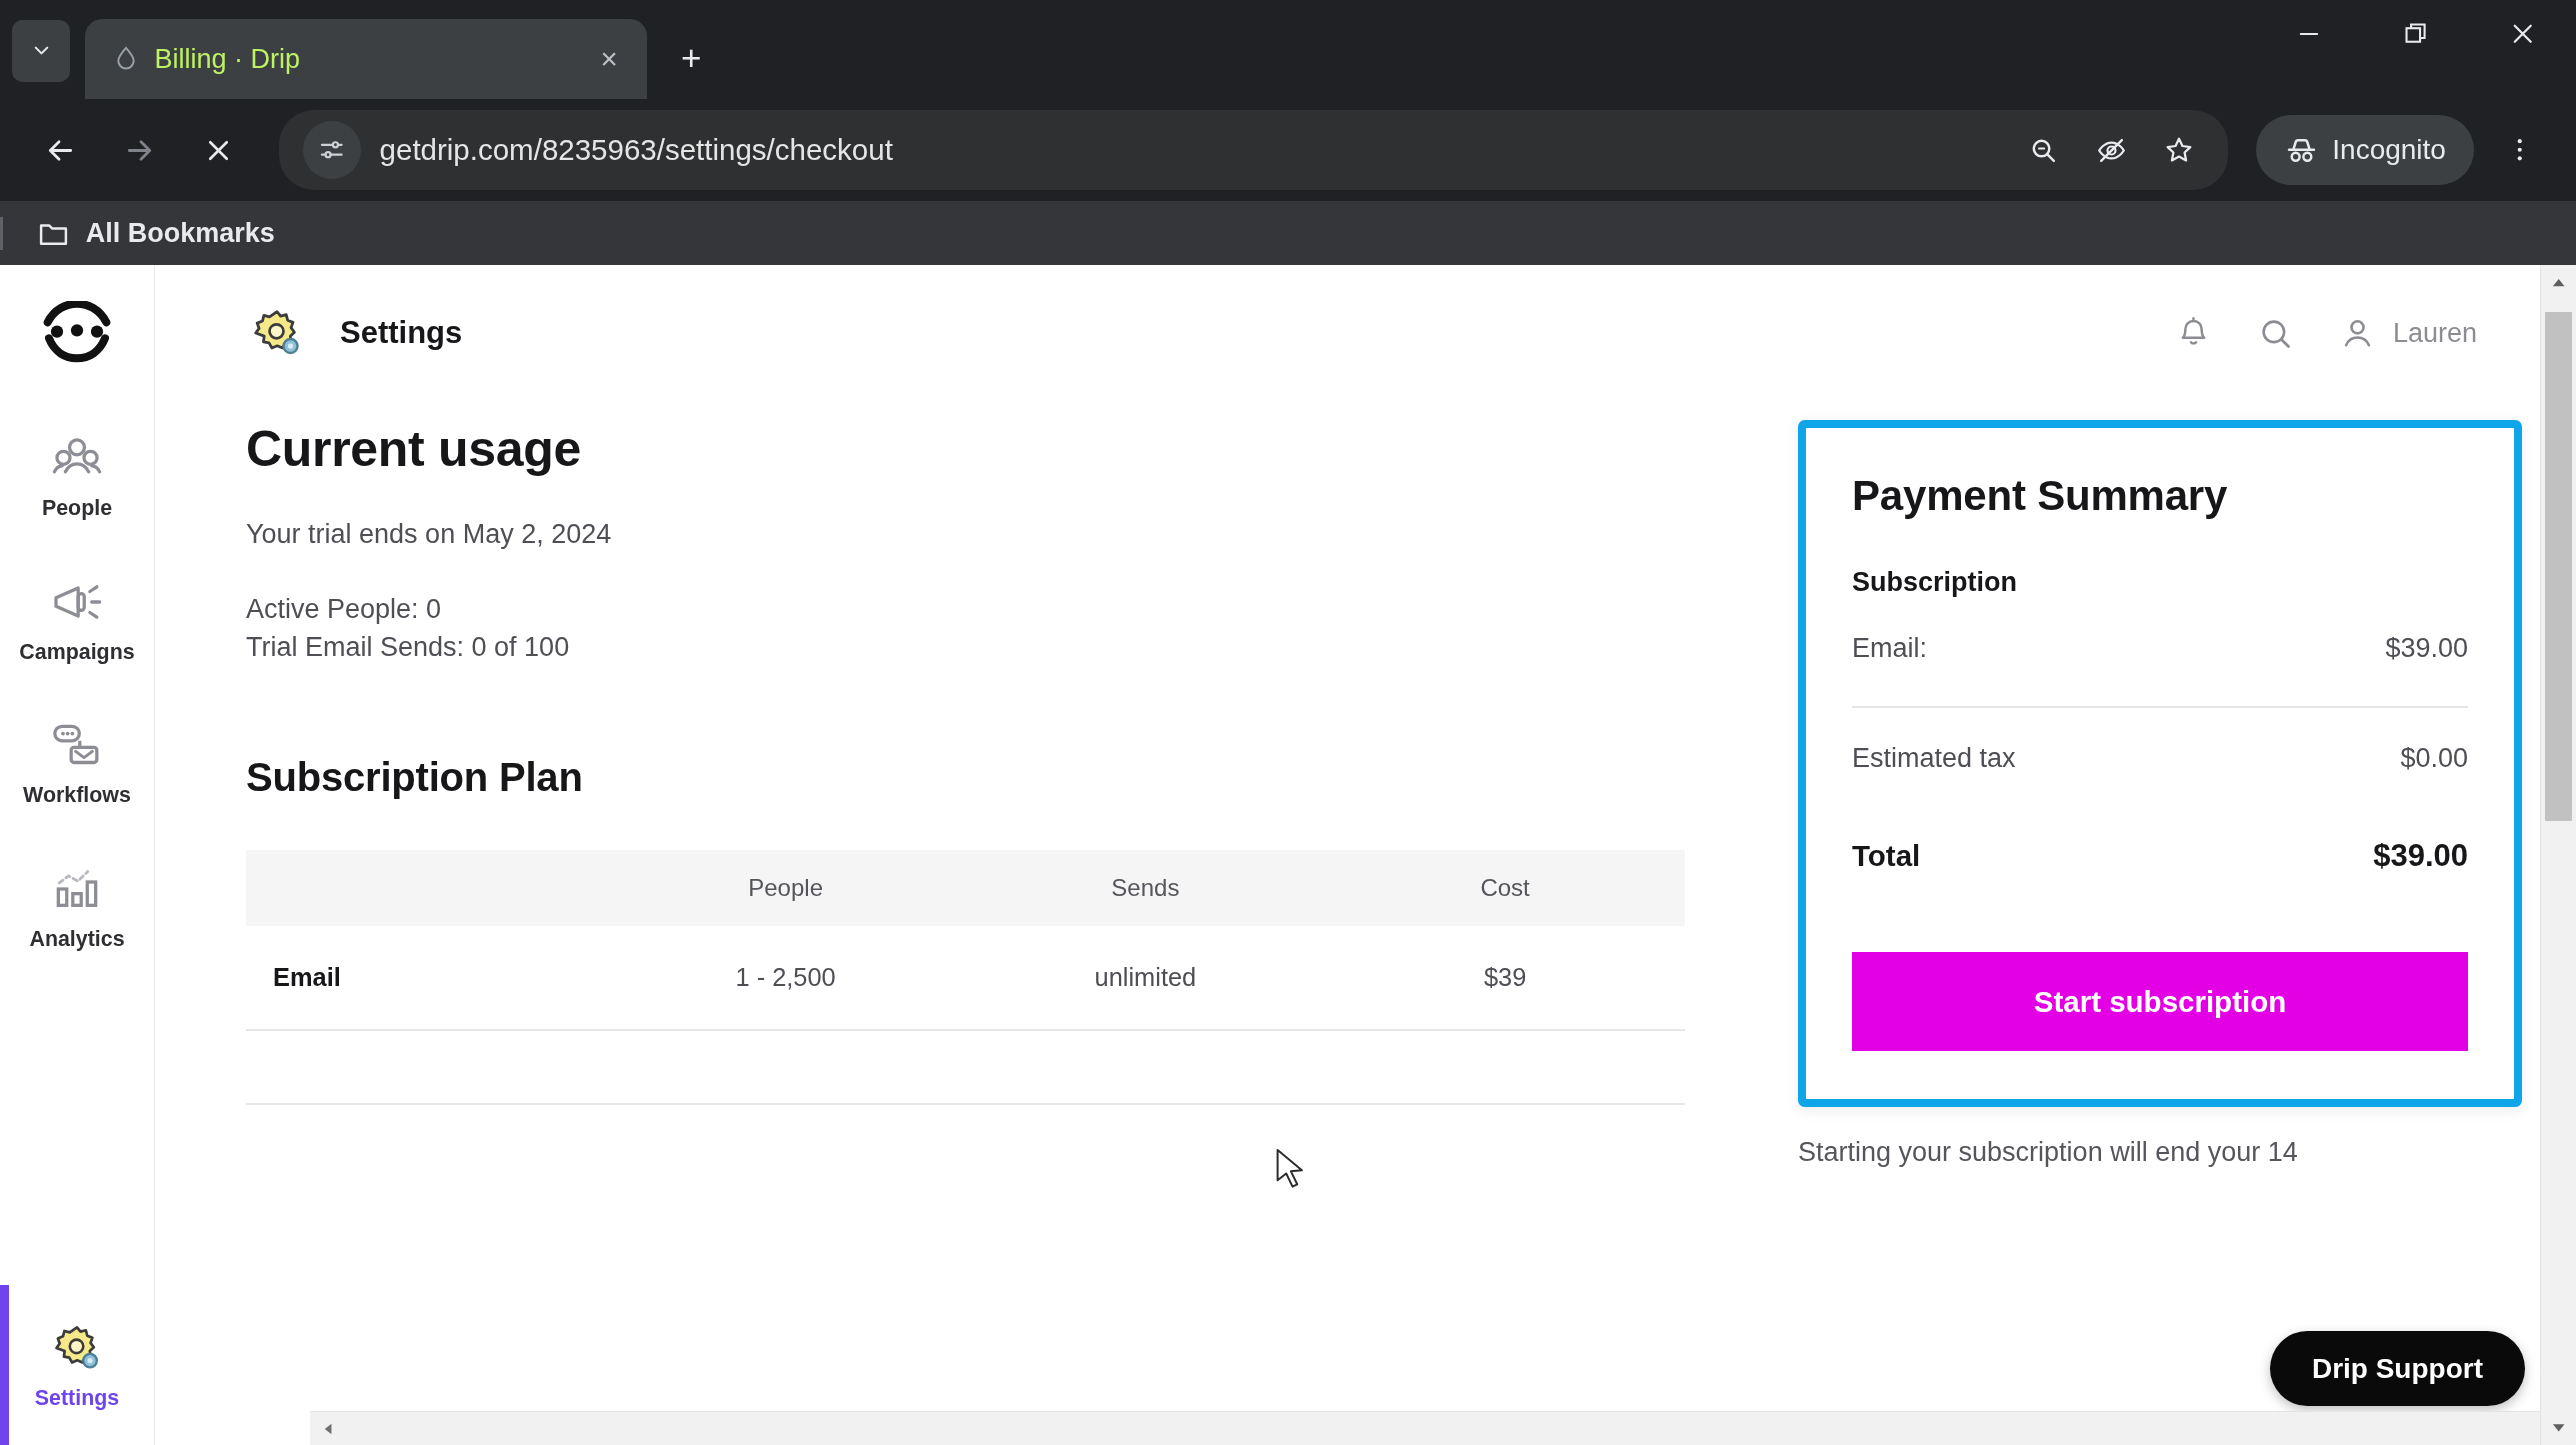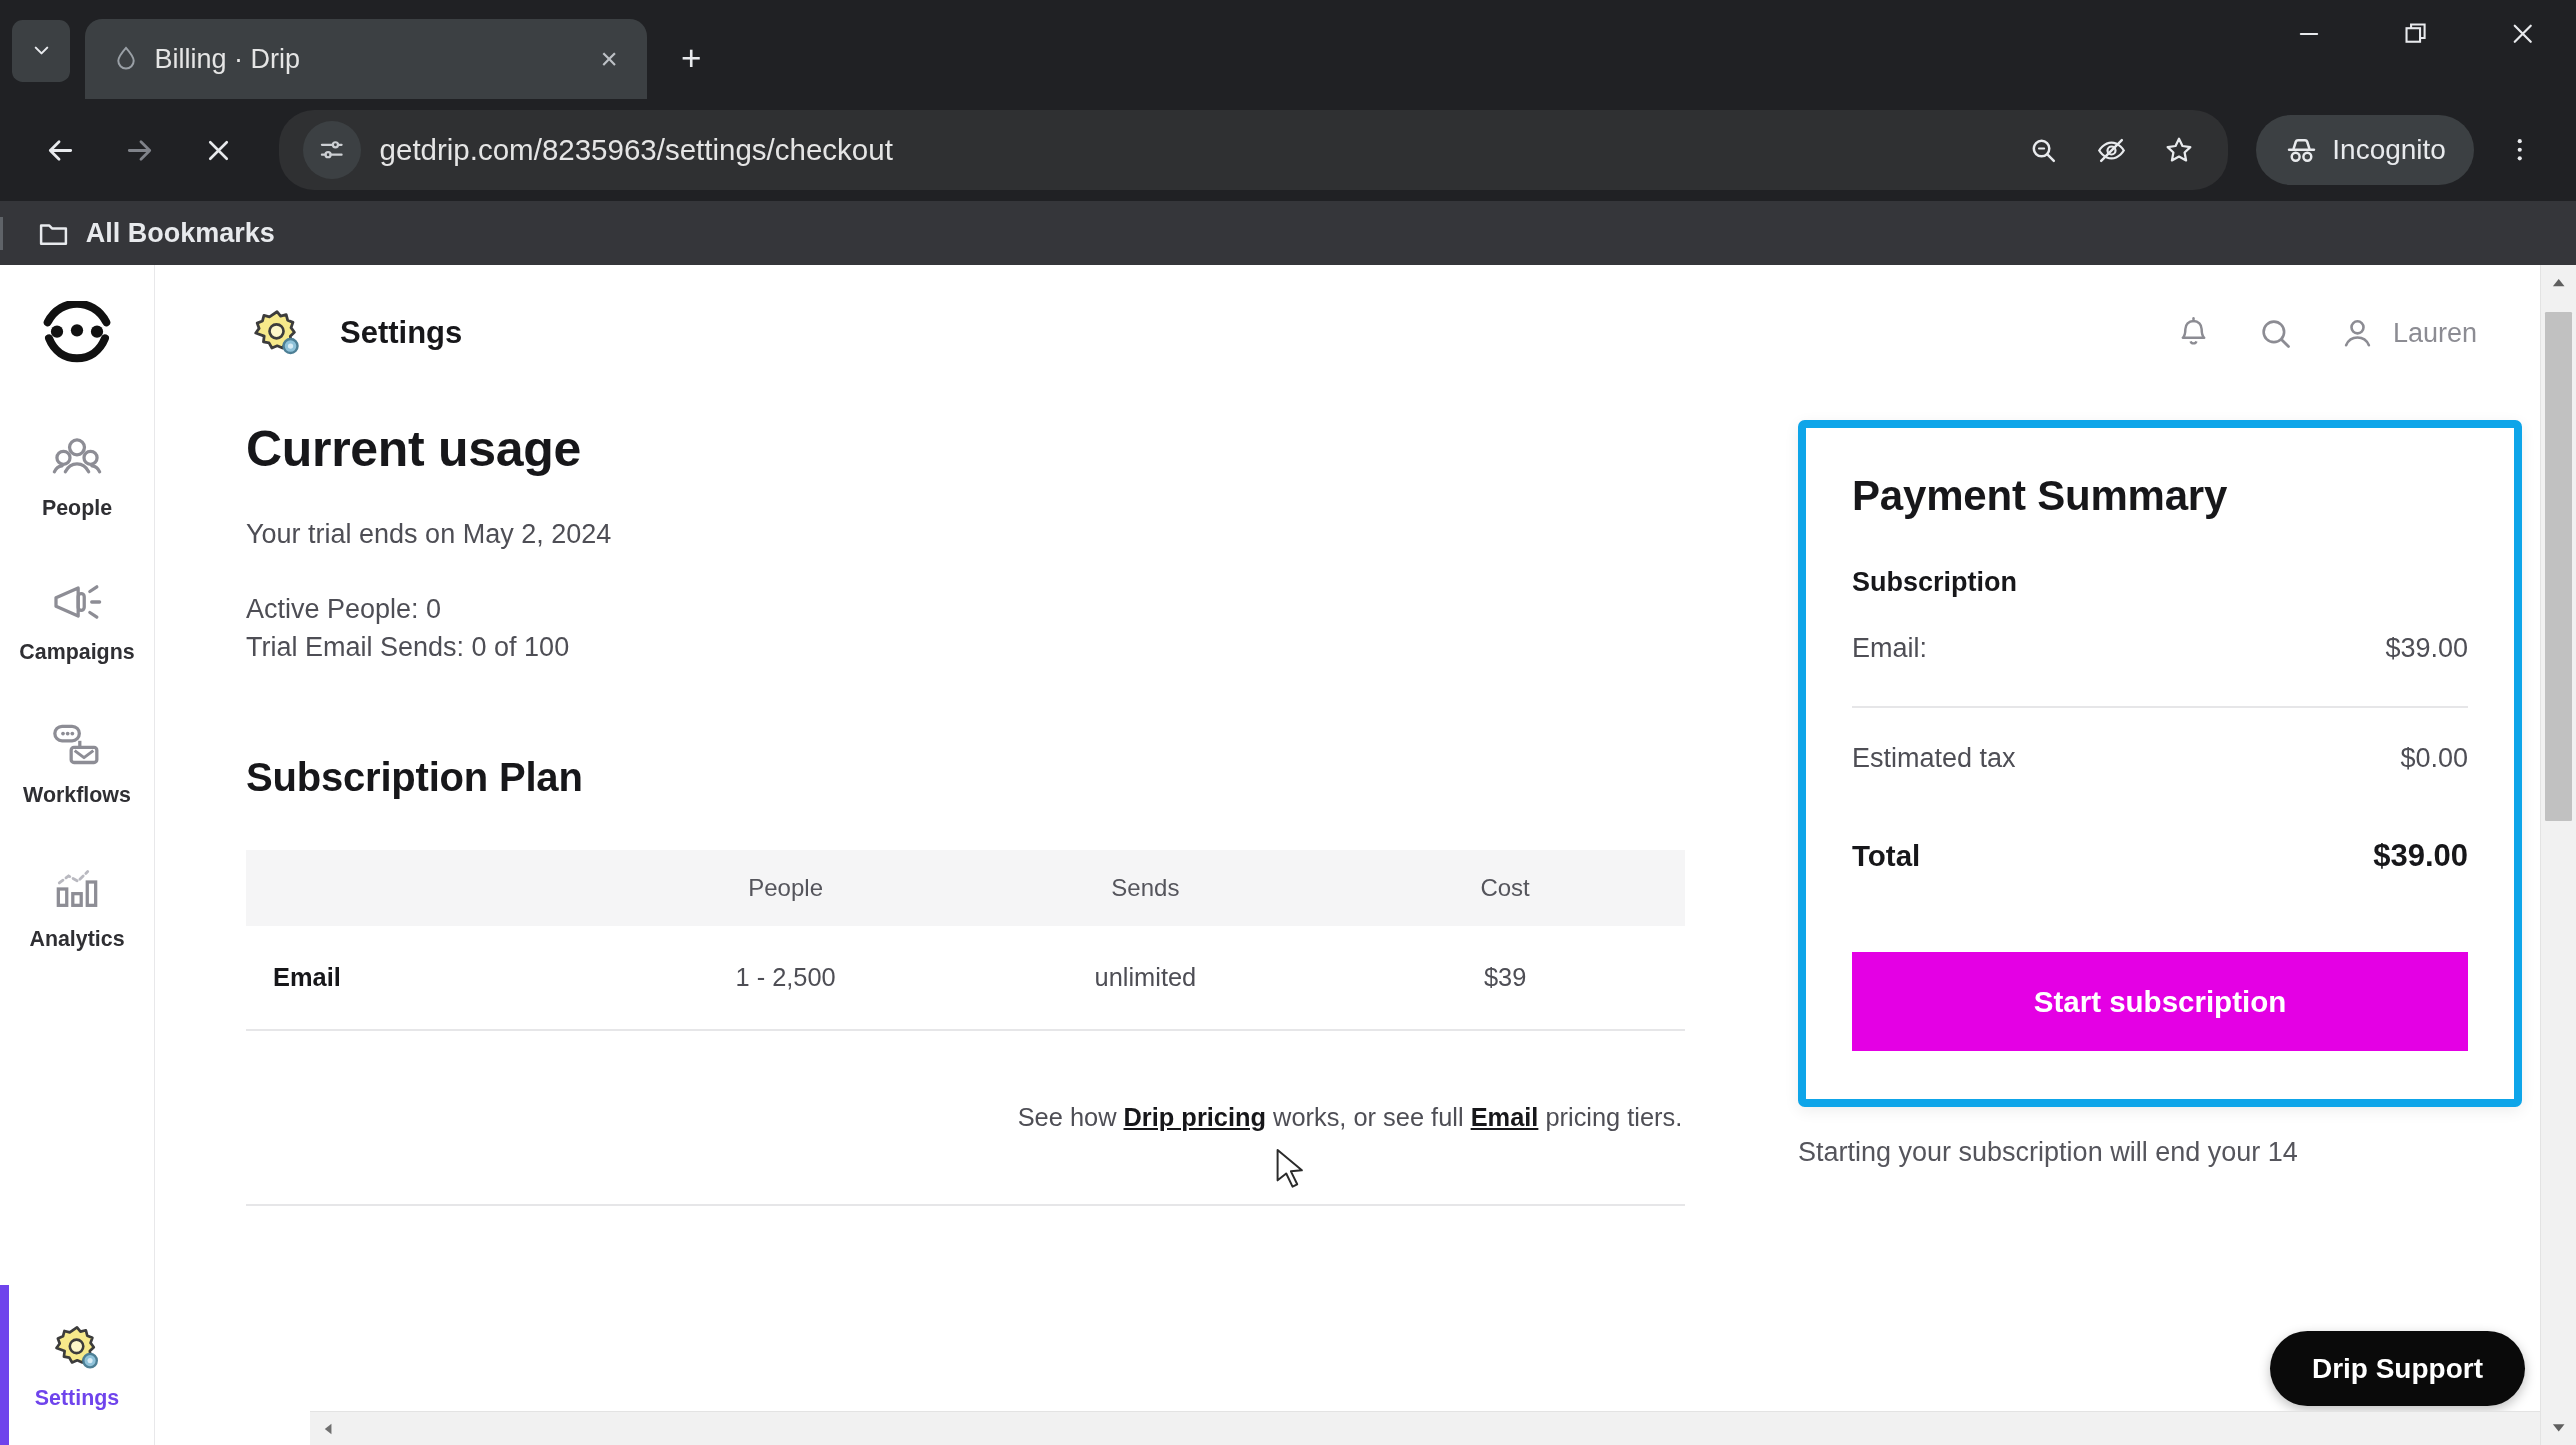--- a/index.html
+++ b/index.html
@@ -20,21 +20,21 @@
     width: 58px; height: 62px; margin-left: 12px; margin-bottom: 17.4px;
     background: #3c4043; border-radius: 10.7px;
     display:flex; align-items:center; justify-content:center; color:#e8eaed;
   }
   .tab {
     margin-left: 14.7px; width: 562px; height: 80px; background:#3c4043;
     border-radius: 17.4px 17.4px 0 0; display:flex; align-items:center;
     padding: 0 19px 0 27px; gap: 14.7px; position: relative;
   }
   .tab-favicon { width: 28px; height: 28px; flex:0 0 28px; position: relative; }
-  .tab-title { color:#e5e5e5; font-size: 27px; white-space: nowrap; flex: 1;
+  .tab-title { color:#bef264; font-size: 27px; white-space: nowrap; flex: 1;
                overflow: hidden; text-overflow: ellipsis; }
   .tab-close { width: 37px; height: 37px; display:flex; align-items:center;
                justify-content:center; color:#bdc1c6; font-size: 29.5px; flex:0 0 37px; }
   .newtab { width: 51px; height: 51px; margin-left: 19px; margin-bottom: 16px;
             display:flex; align-items:center; justify-content:center;
             color:#e8eaed; font-size:35px; font-weight:300; }
   .wincontrols { position:absolute; right:0; top:0; height:67px; display:flex; }
   .wc { width: 107px; height: 67px; display:flex; align-items:center; justify-content:center; color:#e8eaed; }
 
   .toolbar {
@@ -445,21 +445,20 @@
               <tbody>
                 <tr>
                   <td class="first">Email</td>
                   <td>1 - 2,500</td>
                   <td>unlimited</td>
                   <td>$39</td>
                 </tr>
               </tbody>
             </table>
 
-            <div class="pricing-note"><span>See how </span><a href="#">Drip pricing</a><span> works, or see full </span><a href="#">Email</a><span> pricing tiers.</span></div>
 
             <div class="bottom-rule"></div>
           </div>
 
           <div class="sidecol">
             <div class="paycard">
               <div class="paycard-title">Payment Summary</div>
               <div class="paycard-sub">Subscription</div>
 
               <div class="pay-row">

